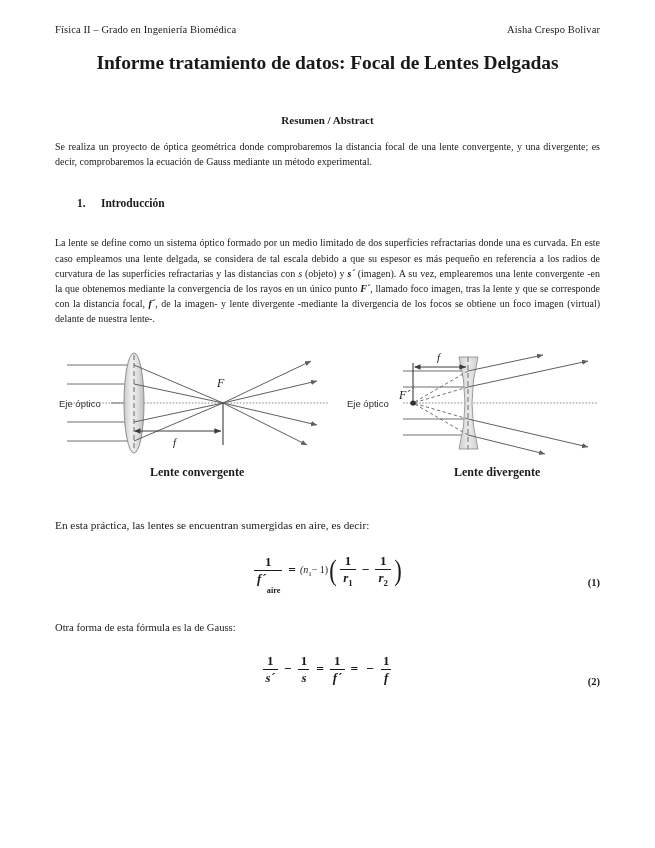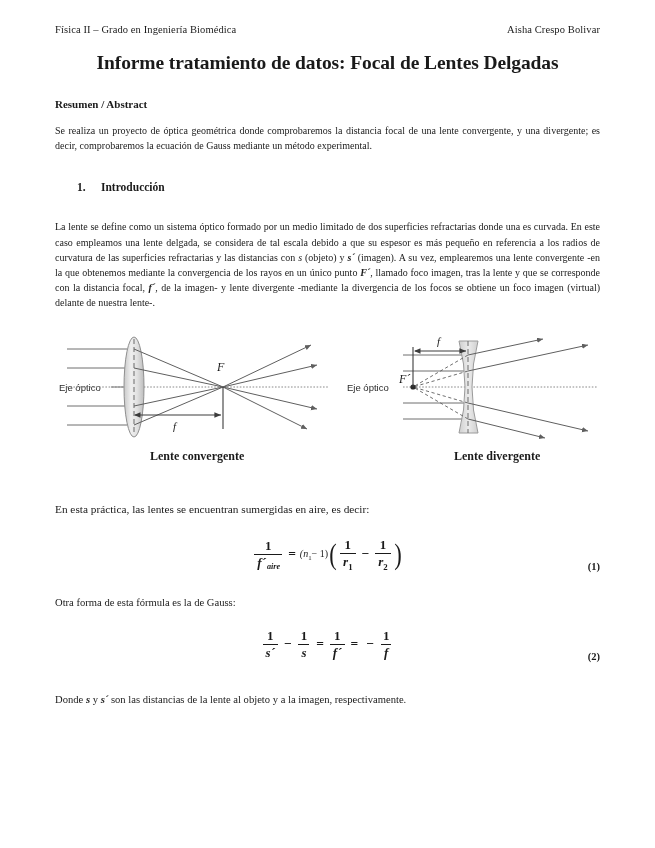--- a/index.html
+++ b/index.html
@@ -46,24 +46,24 @@
   .doc-title {
     text-align: center;
     font-size: 19.5px;
     font-weight: bold;
     margin-top: 17px;
     letter-spacing: -0.1px;
   }
 
   
   .abstract-heading {
-    text-align: left;
+    text-align: center;
     font-weight: bold;
     font-size: 11px;
-    margin-top: 24px;
+    margin-top: 40px;
   }
   .para {
     font-size: 10px;
     line-height: 1.52;
     text-align: justify;
     margin-top: 11px;
   }
   .abstract-body { margin-top: 13px; }
 
   
@@ -142,29 +142,28 @@
     display: inline-block;
     font-size: 30px;
     line-height: 0.78;
     font-weight: normal;
     vertical-align: middle;
     transform: scaleX(0.75);
   }
   .subn { font-size: 0.68em; vertical-align: sub; }
   .aire-sub {
     font-size: 8.2px;
-    font-style: italic;
     position: relative;
     left: 1px;
-    top: 2px;
+    top: 10px;
   }
   .it { font-style: italic; }
   .bi { font-style: italic; font-weight: bold; }
   .tail-note { font-size: 10.6px; margin-top: 26px; }
-  .gauss-lead { font-size: 10.6px; margin-top: 19px; }
+  .gauss-lead { font-size: 10.6px; margin-top: 28px; }
   .aire-lead { font-size: 11.3px; margin-top: 34px; }
 </style>
 </head>
 <body>
 
 <div class="page">
  <div class="content">
 
   <div class="runhead">
     <span class="left">Física II – Grado en Ingeniería Biomédica</span>
@@ -352,16 +351,15 @@
         <span class="op">−</span>
         <span class="frac">
           <span class="num-part">1</span>
           <span class="den-part"><em>f</em></span>
         </span>
       </span>
     </div>
     <span class="eq-num">(2)</span>
   </div>
 
-  <div class="tail-note"><span>Donde </span><em class="bi">s</em><span> y </span><em class="bi">s´</em><span> son las distancias de la lente al objeto y a la imagen, respectivamente.</span></div>
 
  </div>
 </div>
 
 </body></html>

